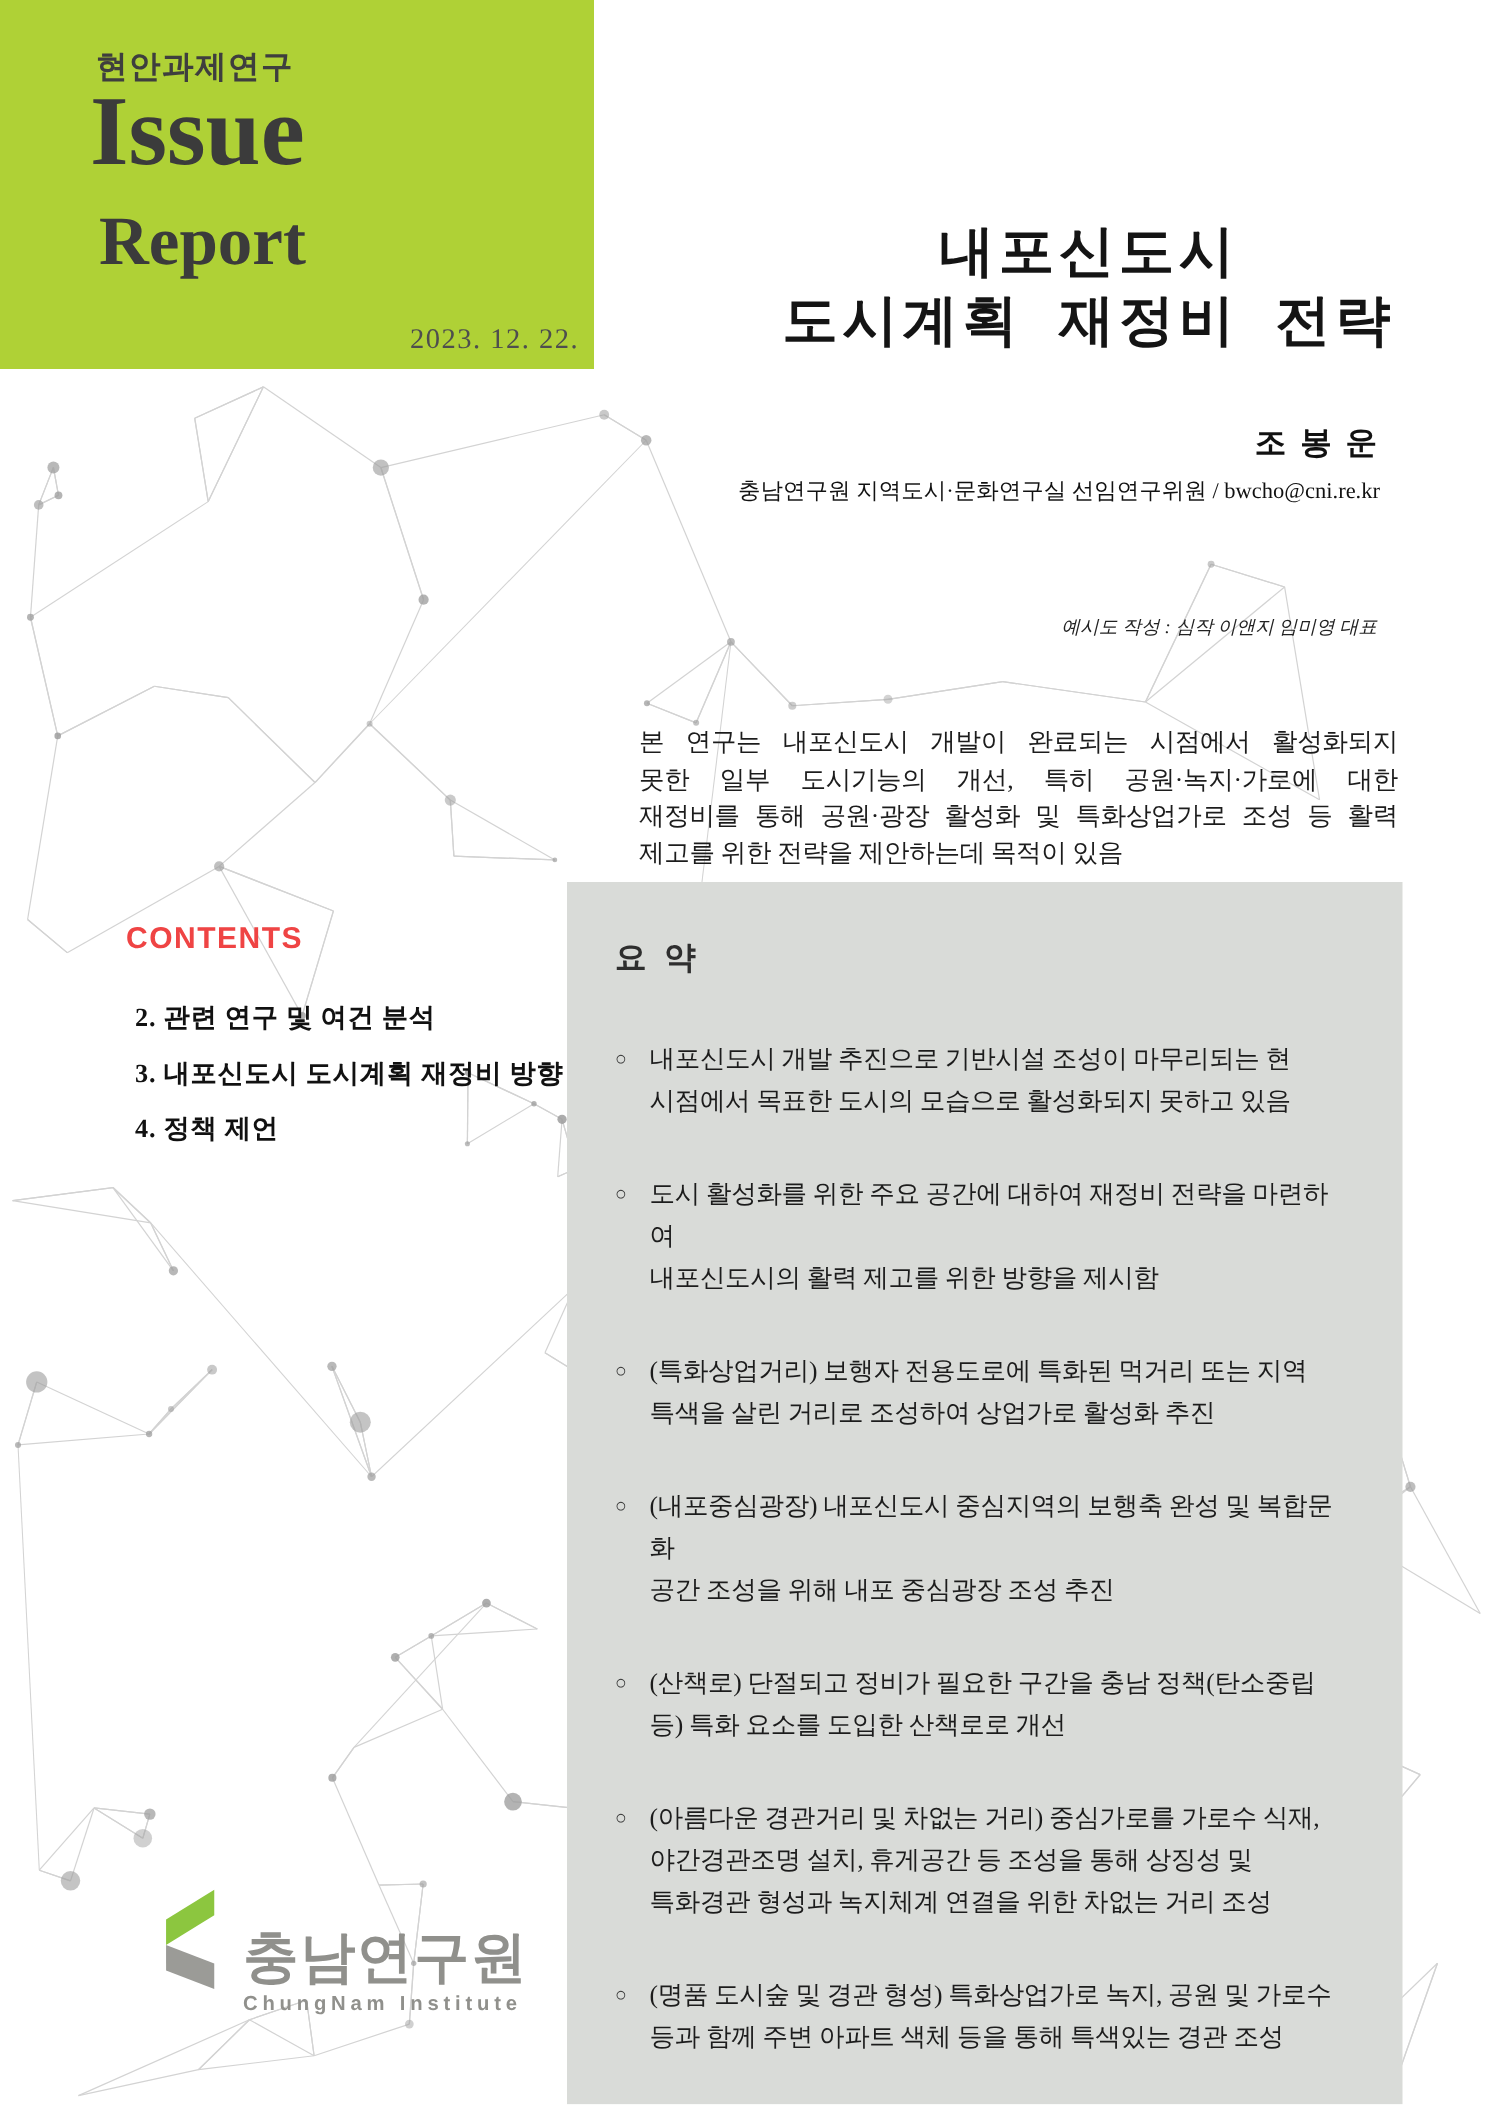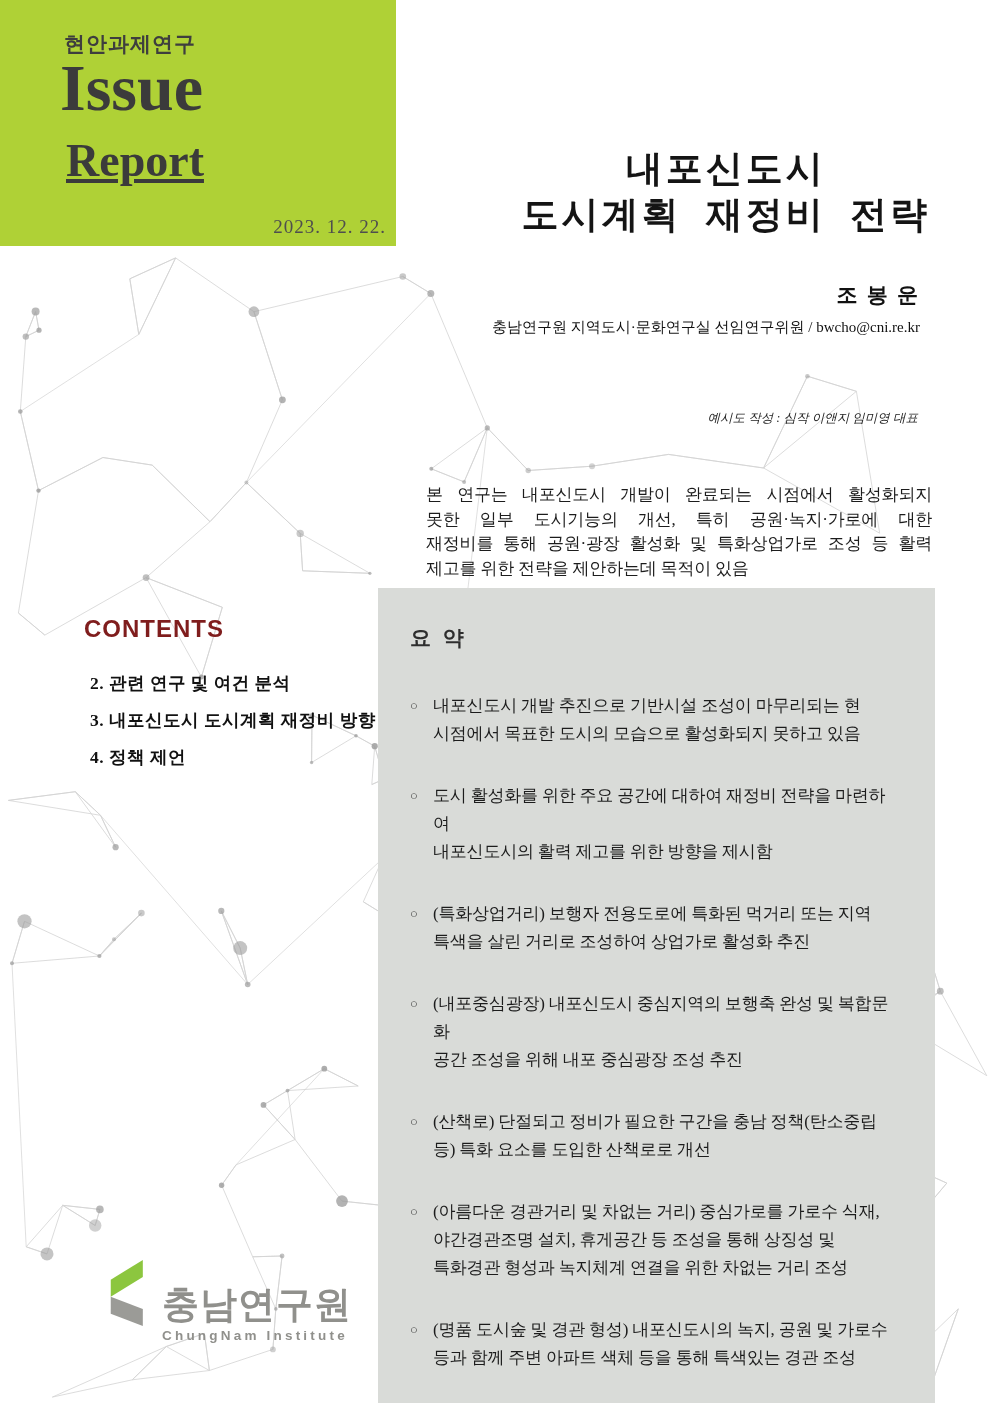--- a/index.html
+++ b/index.html
@@ -16,21 +16,21 @@
 
   
   .green-box{position:absolute; left:0; top:0; width:376px; height:246px;
     background:var(--green); z-index:2;padding-left:20px;}
   .category{position:absolute; left:64px; top:30px;
     font-family:"Liberation Sans","DejaVu Sans",sans-serif;
     font-size:21px; font-weight:bold; color:#3e3e3e; letter-spacing:1px;}
   .brand1{position:absolute; left:60px; top:52px; font-size:66px; font-weight:bold;
     color:var(--charcoal); line-height:1.1;}
   .brand2{position:absolute; left:66px; top:136px; font-size:46px; font-weight:600;
-    color:var(--charcoal); line-height:1.1;text-decoration:underline;}
+    color:var(--charcoal); line-height:1.1;}
   .mast-date{position:absolute; right:10px; bottom:8px; font-size:19px; color:#4e4e4e;
     letter-spacing:1px;}
 
   
   .doc-title{position:absolute; right:62px; top:146px; z-index:2; text-align:center;
     font-size:37px; font-weight:600; color:#141414; line-height:46px;
     letter-spacing:3px; word-spacing:12px;}
   .author{position:absolute; right:72px; top:281px; z-index:2; text-align:right;}
   .author-name{font-size:21px; font-weight:bold; letter-spacing:2px; color:#111;}
   .author-affil{margin-top:9px; font-size:15px; color:#111;}
@@ -38,21 +38,21 @@
 
   
   .abstract{position:absolute; left:426px; top:483px; width:506px; z-index:2;
     font-size:17px; line-height:24.5px; color:var(--text); letter-spacing:-0.2px;}
   .abstract .jline{text-align:justify; text-align-last:justify;}
   .abstract .jlast{text-align:left;}
 
   
   .contents{position:absolute; left:84px; top:615px; z-index:2;}
   .contents h2{margin:0; font-family:"Liberation Sans","DejaVu Sans",sans-serif;
-    font-size:24px; font-weight:bold; color:#7f1d1d; letter-spacing:1px;}
+    font-size:20px; font-weight:bold; color:#ef4444; letter-spacing:1px;}
   .contents ul{list-style:none; margin:30px 0 0 6px; padding:0;
     font-size:17.5px; font-weight:bold; color:#111;}
   .contents li{margin-bottom:17px; line-height:20px; letter-spacing:0.5px;}
 
   
   .summary{position:absolute; left:378px; top:588px; width:557px; height:815px;
     background:var(--gray-box); z-index:1; box-sizing:border-box;
     padding:36px 40px 0 32px;}
   .summary h2{margin:0; font-family:"Liberation Sans","DejaVu Sans",sans-serif;
     font-size:21px; font-weight:bold; color:#2e2e2e; letter-spacing:3px;}
@@ -462,21 +462,21 @@
 등) 특화 요소를 도입한 산책로로 개선</span>
       </div>
       <div class="bullet">
         <span class="marker">○</span>
         <span class="btext">(아름다운 경관거리 및 차없는 거리) 중심가로를 가로수 식재,
 야간경관조명 설치, 휴게공간 등 조성을 통해 상징성 및
 특화경관 형성과 녹지체계 연결을 위한 차없는 거리 조성</span>
       </div>
       <div class="bullet">
         <span class="marker">○</span>
-        <span class="btext">(명품 도시숲 및 경관 형성) 내포신도시의 녹지, 공원 및 가로수
+        <span class="btext">(명품 도시숲 및 경관 형성) 특화상업가로 녹지, 공원 및 가로수
 등과 함께 주변 아파트 색체 등을 통해 특색있는 경관 조성</span>
       </div>
 
     </div>
   </section>
 
   <div class="logo">
     <svg class="logo-mark" width="50" height="68" viewBox="0 0 50 72">
       <polygon points="46,2 46,20 12,41 12,23" fill="var(--logo-green)"></polygon>
       <polygon points="12,41 46,54 46,72 12,59" fill="var(--logo-gray)"></polygon>

